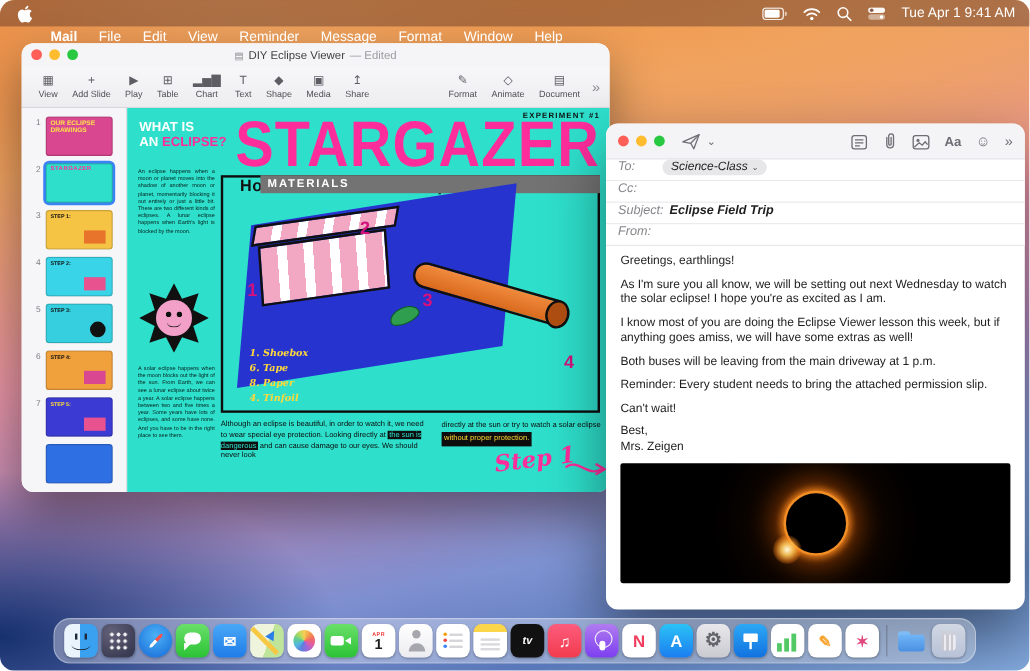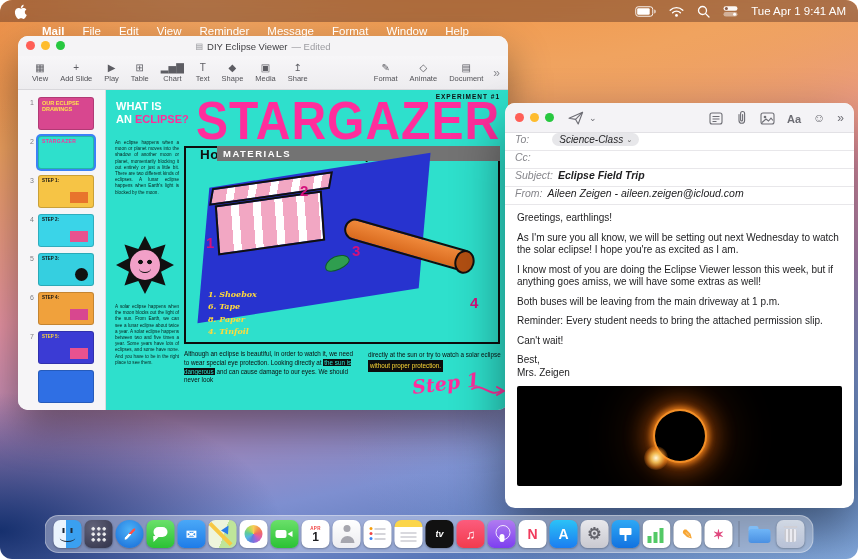--- a/index.html
+++ b/index.html
@@ -493,21 +493,20 @@
     </div>
     <div class="ml-row">
       <span class="ml-label">Cc:</span>
     </div>
     <div class="ml-row">
       <span class="ml-label">Subject:</span>
       <span class="ml-value bold">Eclipse Field Trip</span>
     </div>
     <div class="ml-row">
       <span class="ml-label">From:</span>
-      <span class="ml-value">Aileen Zeigen - aileen.zeigen@icloud.com</span>
     </div>
     <div class="ml-body">
       <div style="display:contents">
         
       <p>Greetings, earthlings!</p><p>As I'm sure you all know, we will be setting out next Wednesday to watch the solar eclipse! I hope you're as excited as I am.</p><p>I know most of you are doing the Eclipse Viewer lesson this week, but if anything goes amiss, we will have some extras as well!</p><p>Both buses will be leaving from the main driveway at 1 p.m.</p><p>Reminder: Every student needs to bring the attached permission slip.</p><p>Can't wait!</p><p>Best,
 Mrs. Zeigen</p></div>
       <div class="eclipse-img">
         <div class="ecl-disc"></div>
         <div class="ecl-flare"></div>
       </div>

